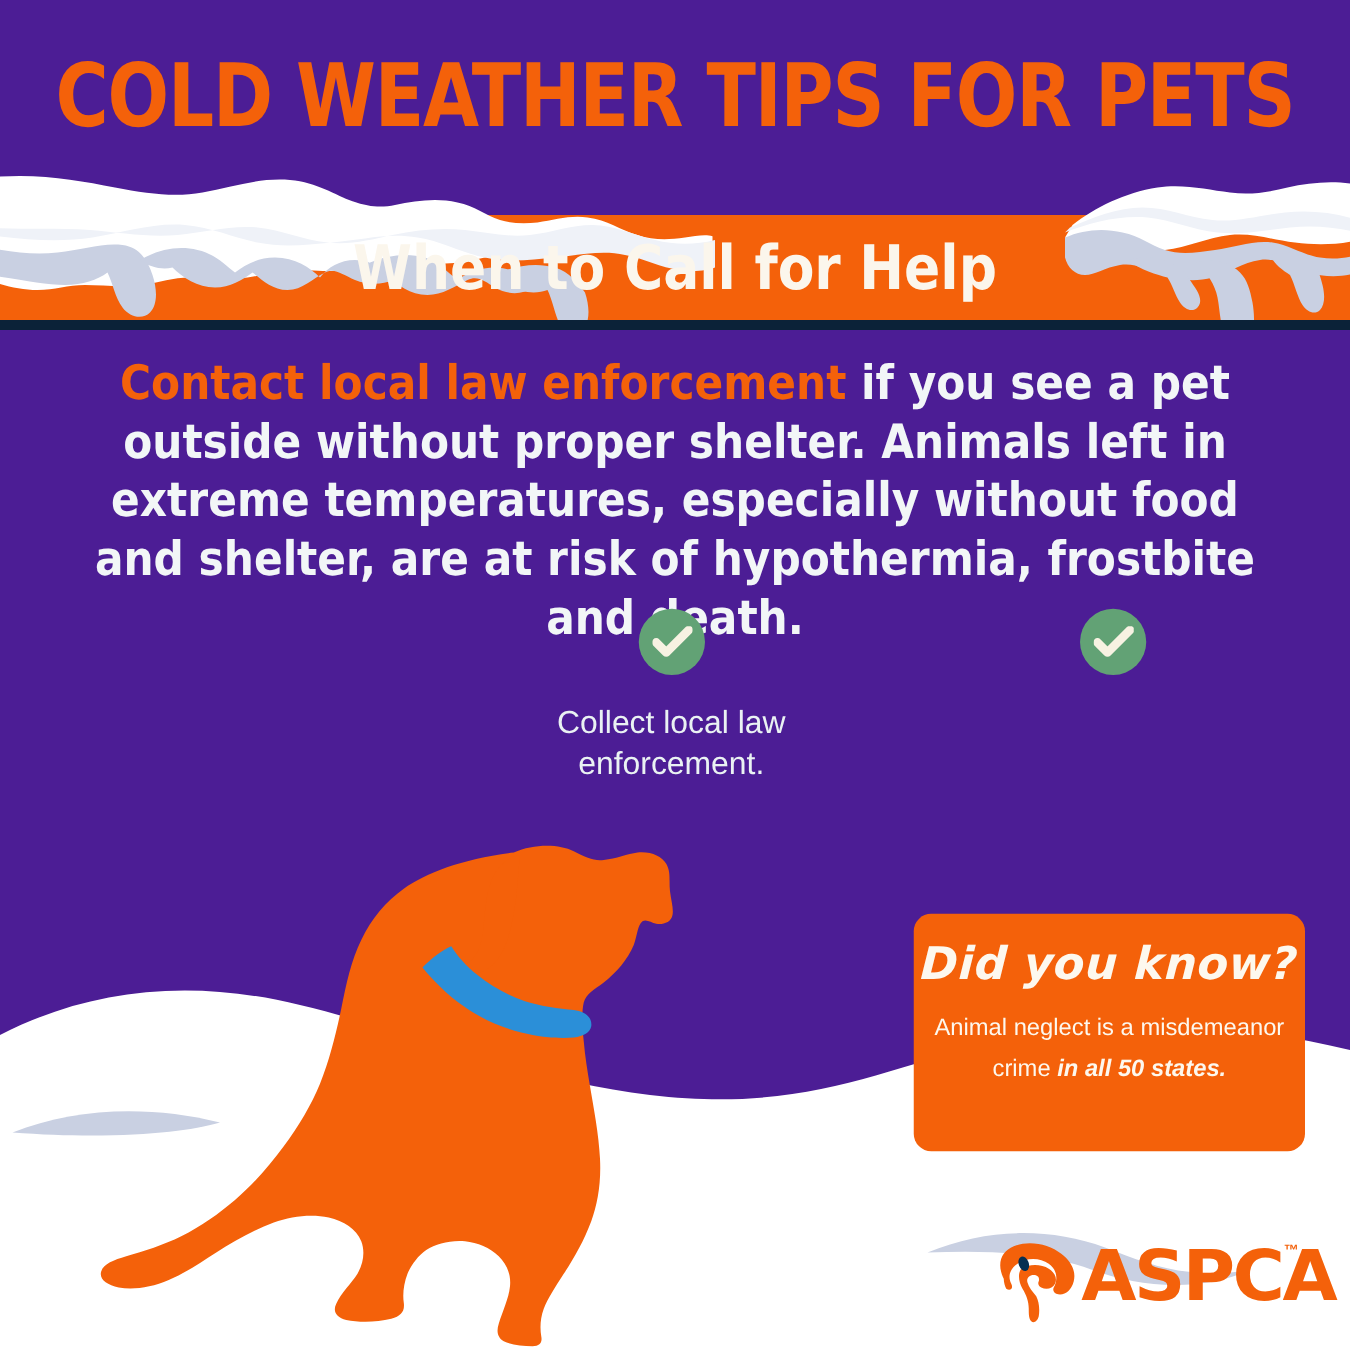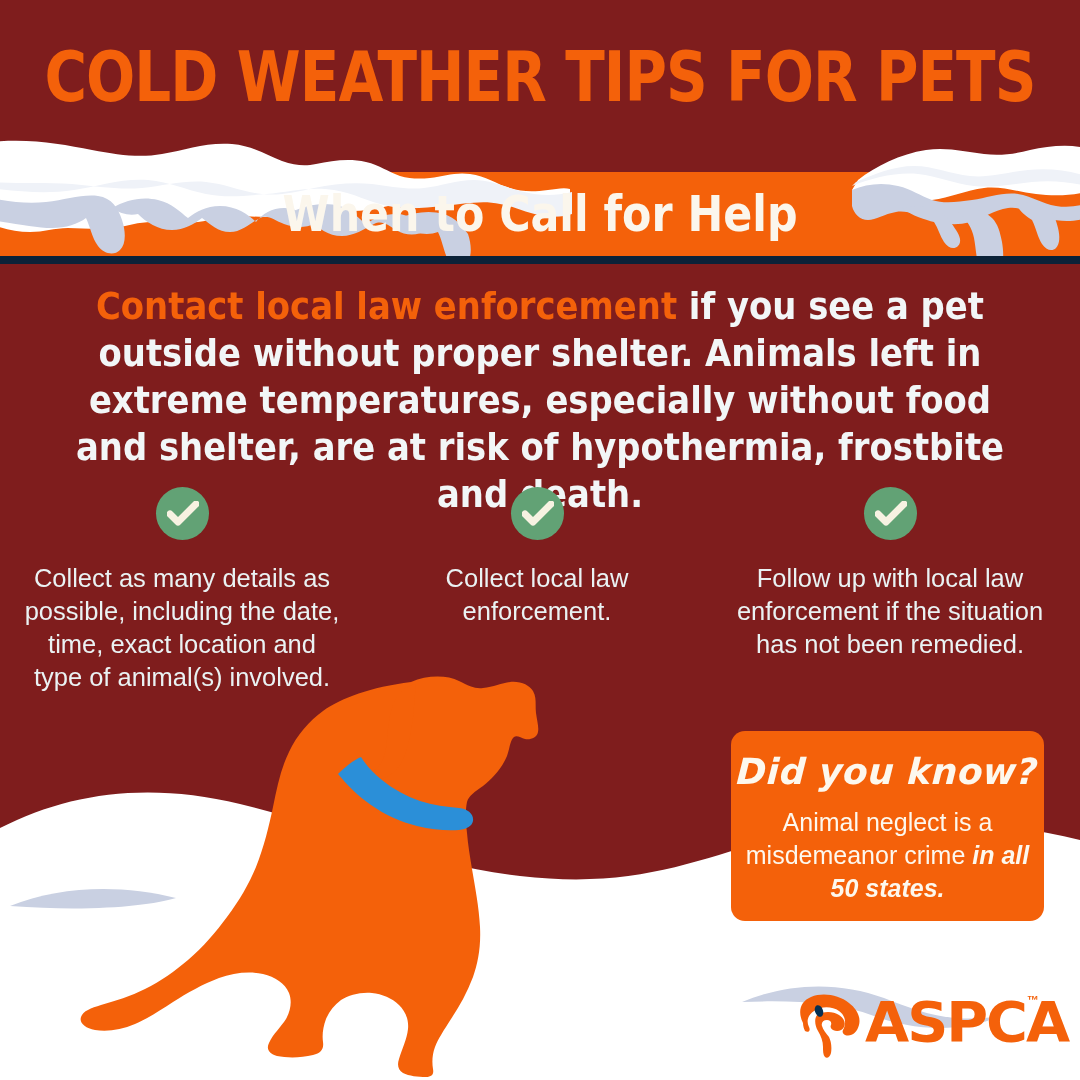--- a/index.html
+++ b/index.html
@@ -5,21 +5,21 @@
   html,body{margin:0;padding:0;}
   body{
     width:1080px;height:1080px;
     background:#ffffff;
     font-family:"Liberation Sans", sans-serif;
     overflow:hidden;
   }
   #poster{
     position:relative;
     width:1080px;height:1080px;
-    background:#7f1d1d;
+    background:#4c1d95;
     overflow:hidden;
   }
 
   
   .snow-layer{position:absolute;left:0;top:0;width:1080px;height:1080px;}
 
   
   #title{
     position:absolute;left:0;top:36px;width:1080px;
     text-align:center;
@@ -100,21 +100,21 @@
     font-family:"DejaVu Sans","Liberation Sans",sans-serif;
     font-weight:bold;
     font-size:36px;
     letter-spacing:0.5px;
     font-style:italic;
     transform:skewX(-3deg);
   }
   #dyk-body{
     margin-top:14px;
     color:#FDF8EE;
-    font-size:25px;
+    font-size:19px;
     line-height:33px;
     font-family:"Liberation Sans",sans-serif;
   }
   #dyk-emph{font-weight:bold;font-style:italic;}
 
   
   #logo{
     position:absolute;left:795px;top:975px;width:250px;height:70px;margin-top:16px;
   }
   #logo-word{
@@ -327,45 +327,36 @@
         C950,38 934,30 914,30 C894,30 874,38 856,46 Z"></path>
     </g>
   </svg>
 
   <div id="banner-label">When to Call for Help</div>
 
   <div id="intro">
     <span class="hl">Contact local law enforcement</span><span> if you see a pet outside without proper shelter. Animals left in extreme temperatures, especially without food and shelter, are at risk of hypothermia, frostbite and death.</span>
   </div>
 
-  <div class="col" id="col0">
-    <div class="check-circle">
-      <svg width="32" height="26" viewBox="0 0 32 26">
-        <path d="M3,13 L11,21 L29,3" stroke="#F7F2E2" stroke-width="7" stroke-linecap="round" stroke-linejoin="round" fill="none"></path>
-      </svg>
-    </div>
-    <div class="col-text">Collect as many details as possible, including the date, time, exact location and type of animal(s) involved.</div>
-  </div>
 
   <div class="col" id="col1">
     <div class="check-circle">
       <svg width="32" height="26" viewBox="0 0 32 26">
         <path d="M3,13 L11,21 L29,3" stroke="#F7F2E2" stroke-width="7" stroke-linecap="round" stroke-linejoin="round" fill="none"></path>
       </svg>
     </div>
     <div class="col-text">Collect local law enforcement.</div>
   </div>
 
   <div class="col" id="col2">
     <div class="check-circle">
       <svg width="32" height="26" viewBox="0 0 32 26">
         <path d="M3,13 L11,21 L29,3" stroke="#F7F2E2" stroke-width="7" stroke-linecap="round" stroke-linejoin="round" fill="none"></path>
       </svg>
     </div>
-    <div class="col-text">Follow up with local law enforcement if the situation has not been remedied.</div>
   </div>
 
   <div id="dyk">
     <div id="dyk-title">Did you know?</div>
     <div id="dyk-body"><span>Animal neglect is a misdemeanor crime </span><span id="dyk-emph">in all 50 states.</span></div>
   </div>
 
   <div id="logo">
     <svg style="position:absolute;left:0;top:2px;" width="70" height="66" viewBox="0 0 70 66">
       <path fill="#F4610A" d="

